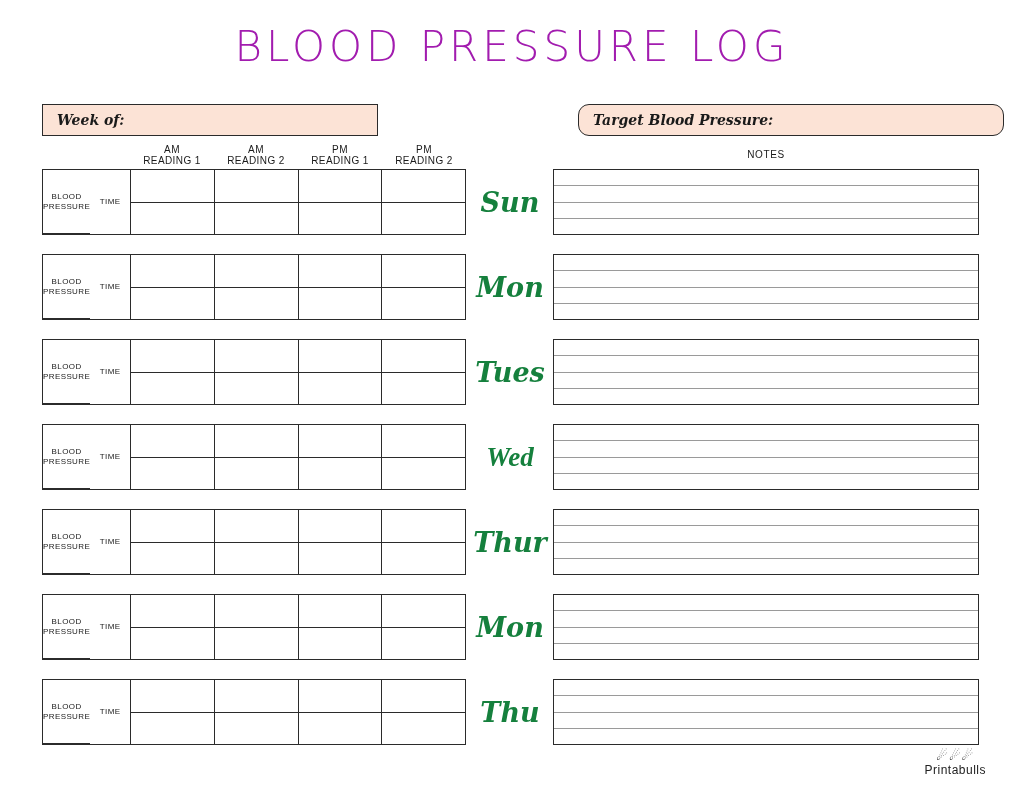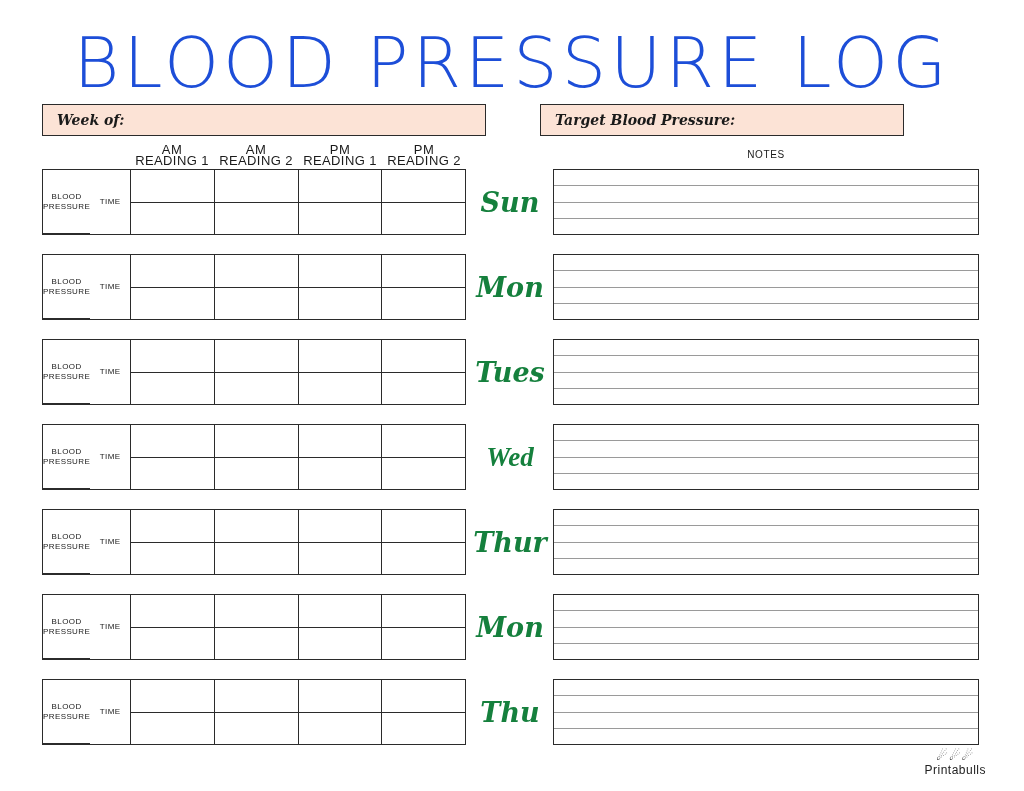--- a/index.html
+++ b/index.html
@@ -15,49 +15,49 @@
     width: 1024px; height: 791px;
     background: #ffffff;
   }
 
   
   .title {
     position: absolute;
     top: 22px; left: 0; width: 1024px;
     text-align: center;
     font-family: "DejaVu Sans", sans-serif;
-    font-size: 70px;
+    font-size: 42px;
     font-weight: 300;
     letter-spacing: 4px;
-    color: #1d4ed8;
+    color: #a21caf;
     white-space: nowrap;
   }
 
   
   .banner {
     position: absolute;
     background: #fce3d6;
     border: 1.5px solid #2b2b2b;
     display: flex;
     align-items: center;
     padding-left: 14px;
     font-family: "DejaVu Serif", serif;
     font-style: italic;
     font-weight: bold;
     font-size: 14px;
     color: #1a1a1a;
   }
-  #banner-week { left: 42px; top: 104px; width: 444px; height: 32px; }
-  #banner-target { left: 540px; top: 104px; width: 364px; height: 32px; }
+  #banner-week { left: 42px; top: 104px; width: 336px; height: 32px; }
+  #banner-target { left: 578px; top: 104px; width: 426px; height: 32px; border-radius: 11px; }
 
   
   .col-head {
     position: absolute;
     text-align: center;
-    font-size: 13px;
+    font-size: 10px;
     letter-spacing: .4px;
     color: #1a1a1a;
     line-height: 11px;
     top: 144px;
     width: 84px;
   }
   .notes-head {
     position: absolute;
     top: 149px;
     left: 553px;

